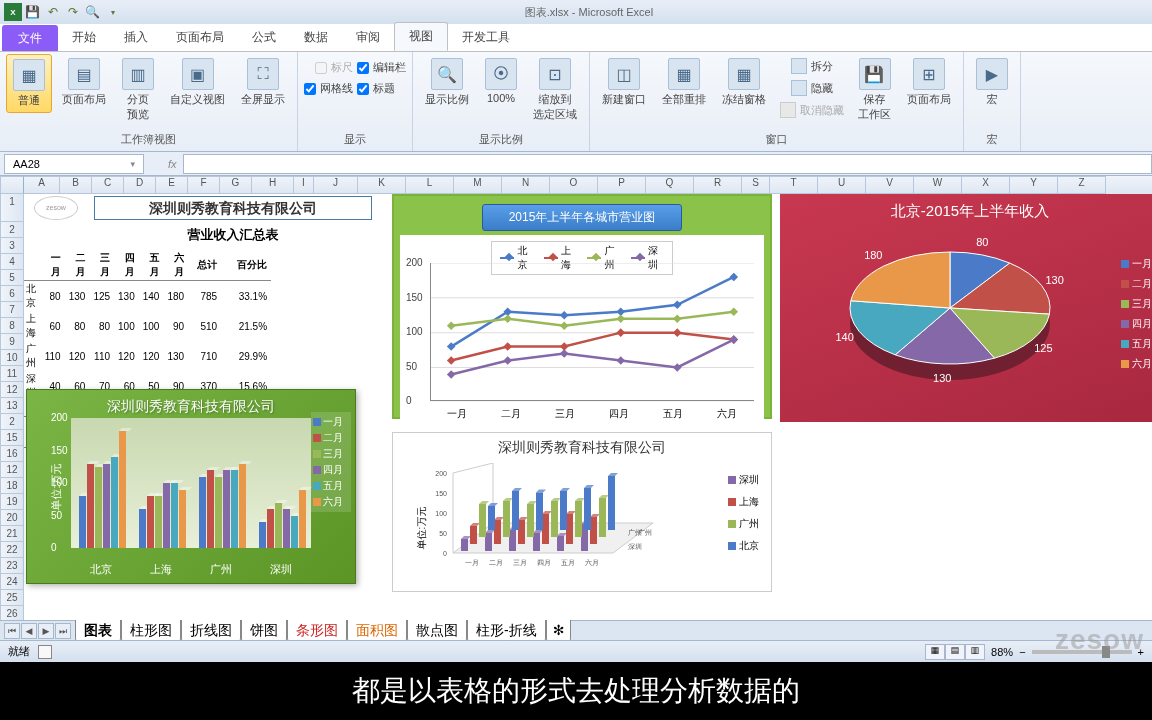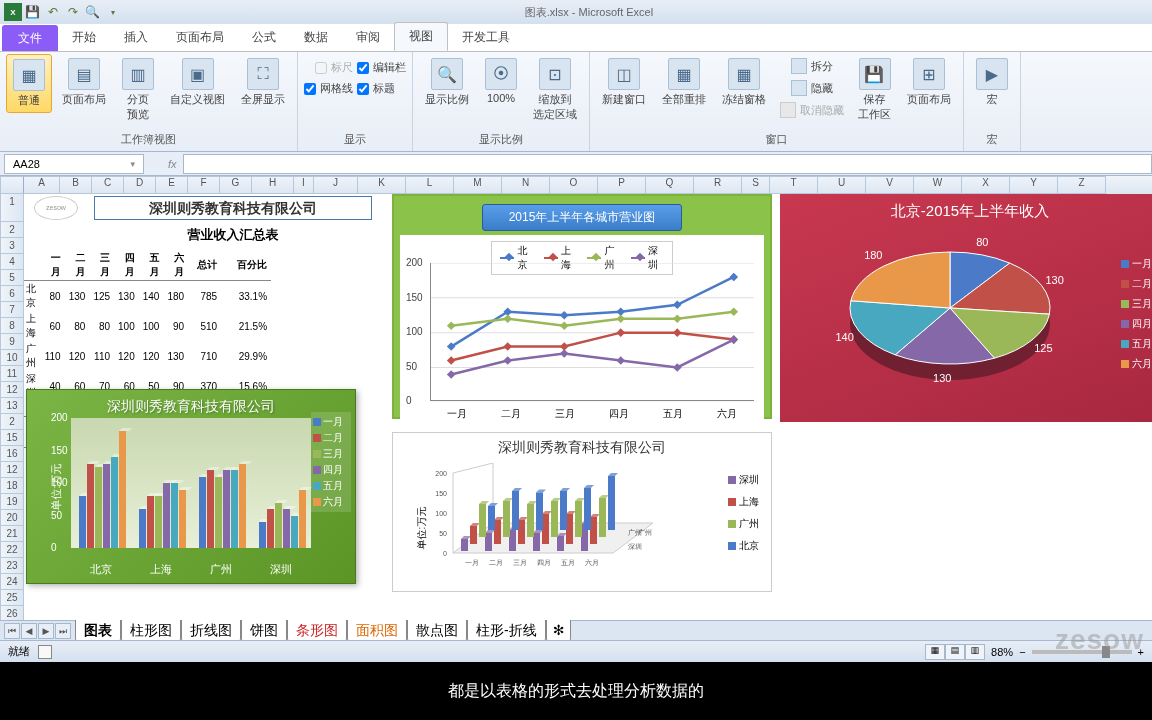--- a/index.html
+++ b/index.html
@@ -117,21 +117,21 @@
 
 
 .statusbar { height: 22px; background: linear-gradient(#e8eef7, #d4e0ef); border-top: 1px solid #a8b8cc; display: flex; align-items: center; font-size: 11px; padding: 0 8px; justify-content: space-between; }
 .zoom-controls { display: flex; align-items: center; gap: 6px; }
 .view-btns { display: flex; }
 .view-btn { width: 20px; height: 16px; border: 1px solid #a8b8cc; background: #f0f4fa; font-size: 9px; text-align: center; }
 .zoom-slider { width: 100px; height: 4px; background: #bbb; position: relative; }
 .zoom-thumb { position: absolute; width: 8px; height: 12px; background: #888; top: -4px; left: 70%; }
 
 
-.subtitle-bar { position: absolute; bottom: 0; left: 0; right: 0; height: 58px; background: #000; color: #fff; text-align: center; font-size: 16px; line-height: 58px; }
+.subtitle-bar { position: absolute; bottom: 0; left: 0; right: 0; height: 58px; background: #000; color: #fff; text-align: center; font-size: 28px; line-height: 58px; }
 .watermark { position: absolute; right: 8px; bottom: 64px; font-size: 28px; color: rgba(150,150,150,.5); font-weight: bold; letter-spacing: 1px; }
 
 
 .line-svg { position: absolute; inset: 0; }
 </style>
 </head>
 <body>
 
 <div class="app">
 

